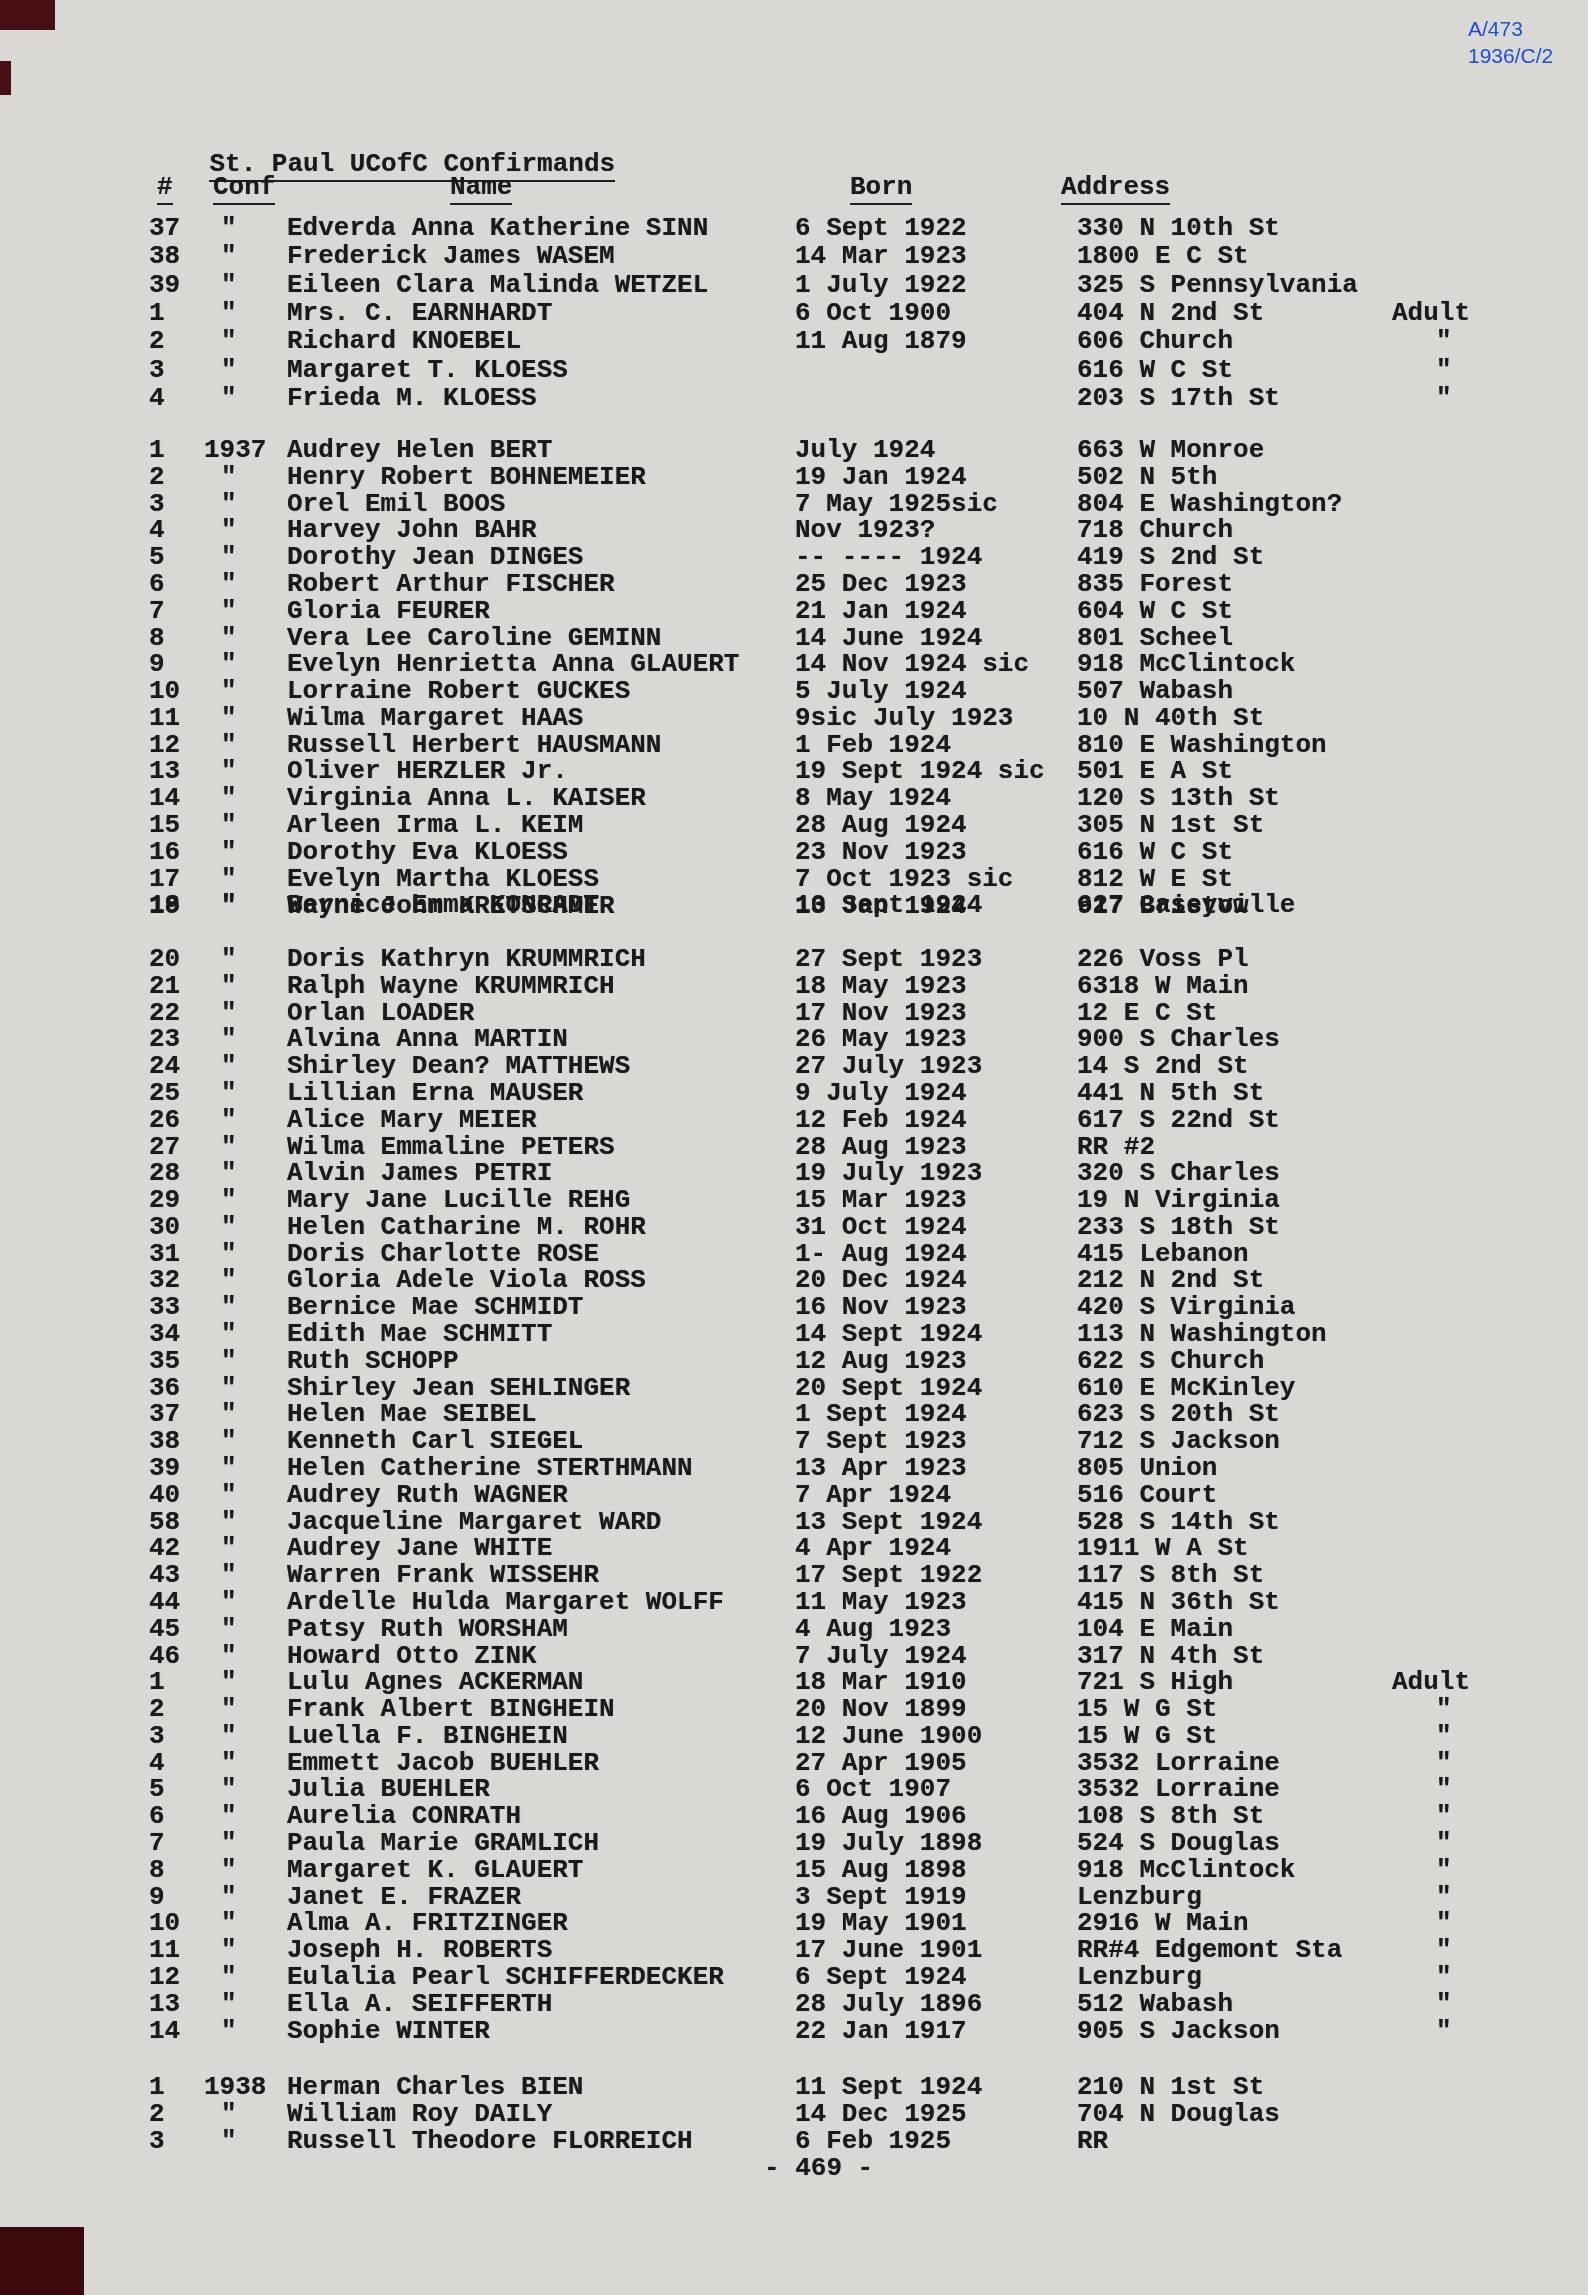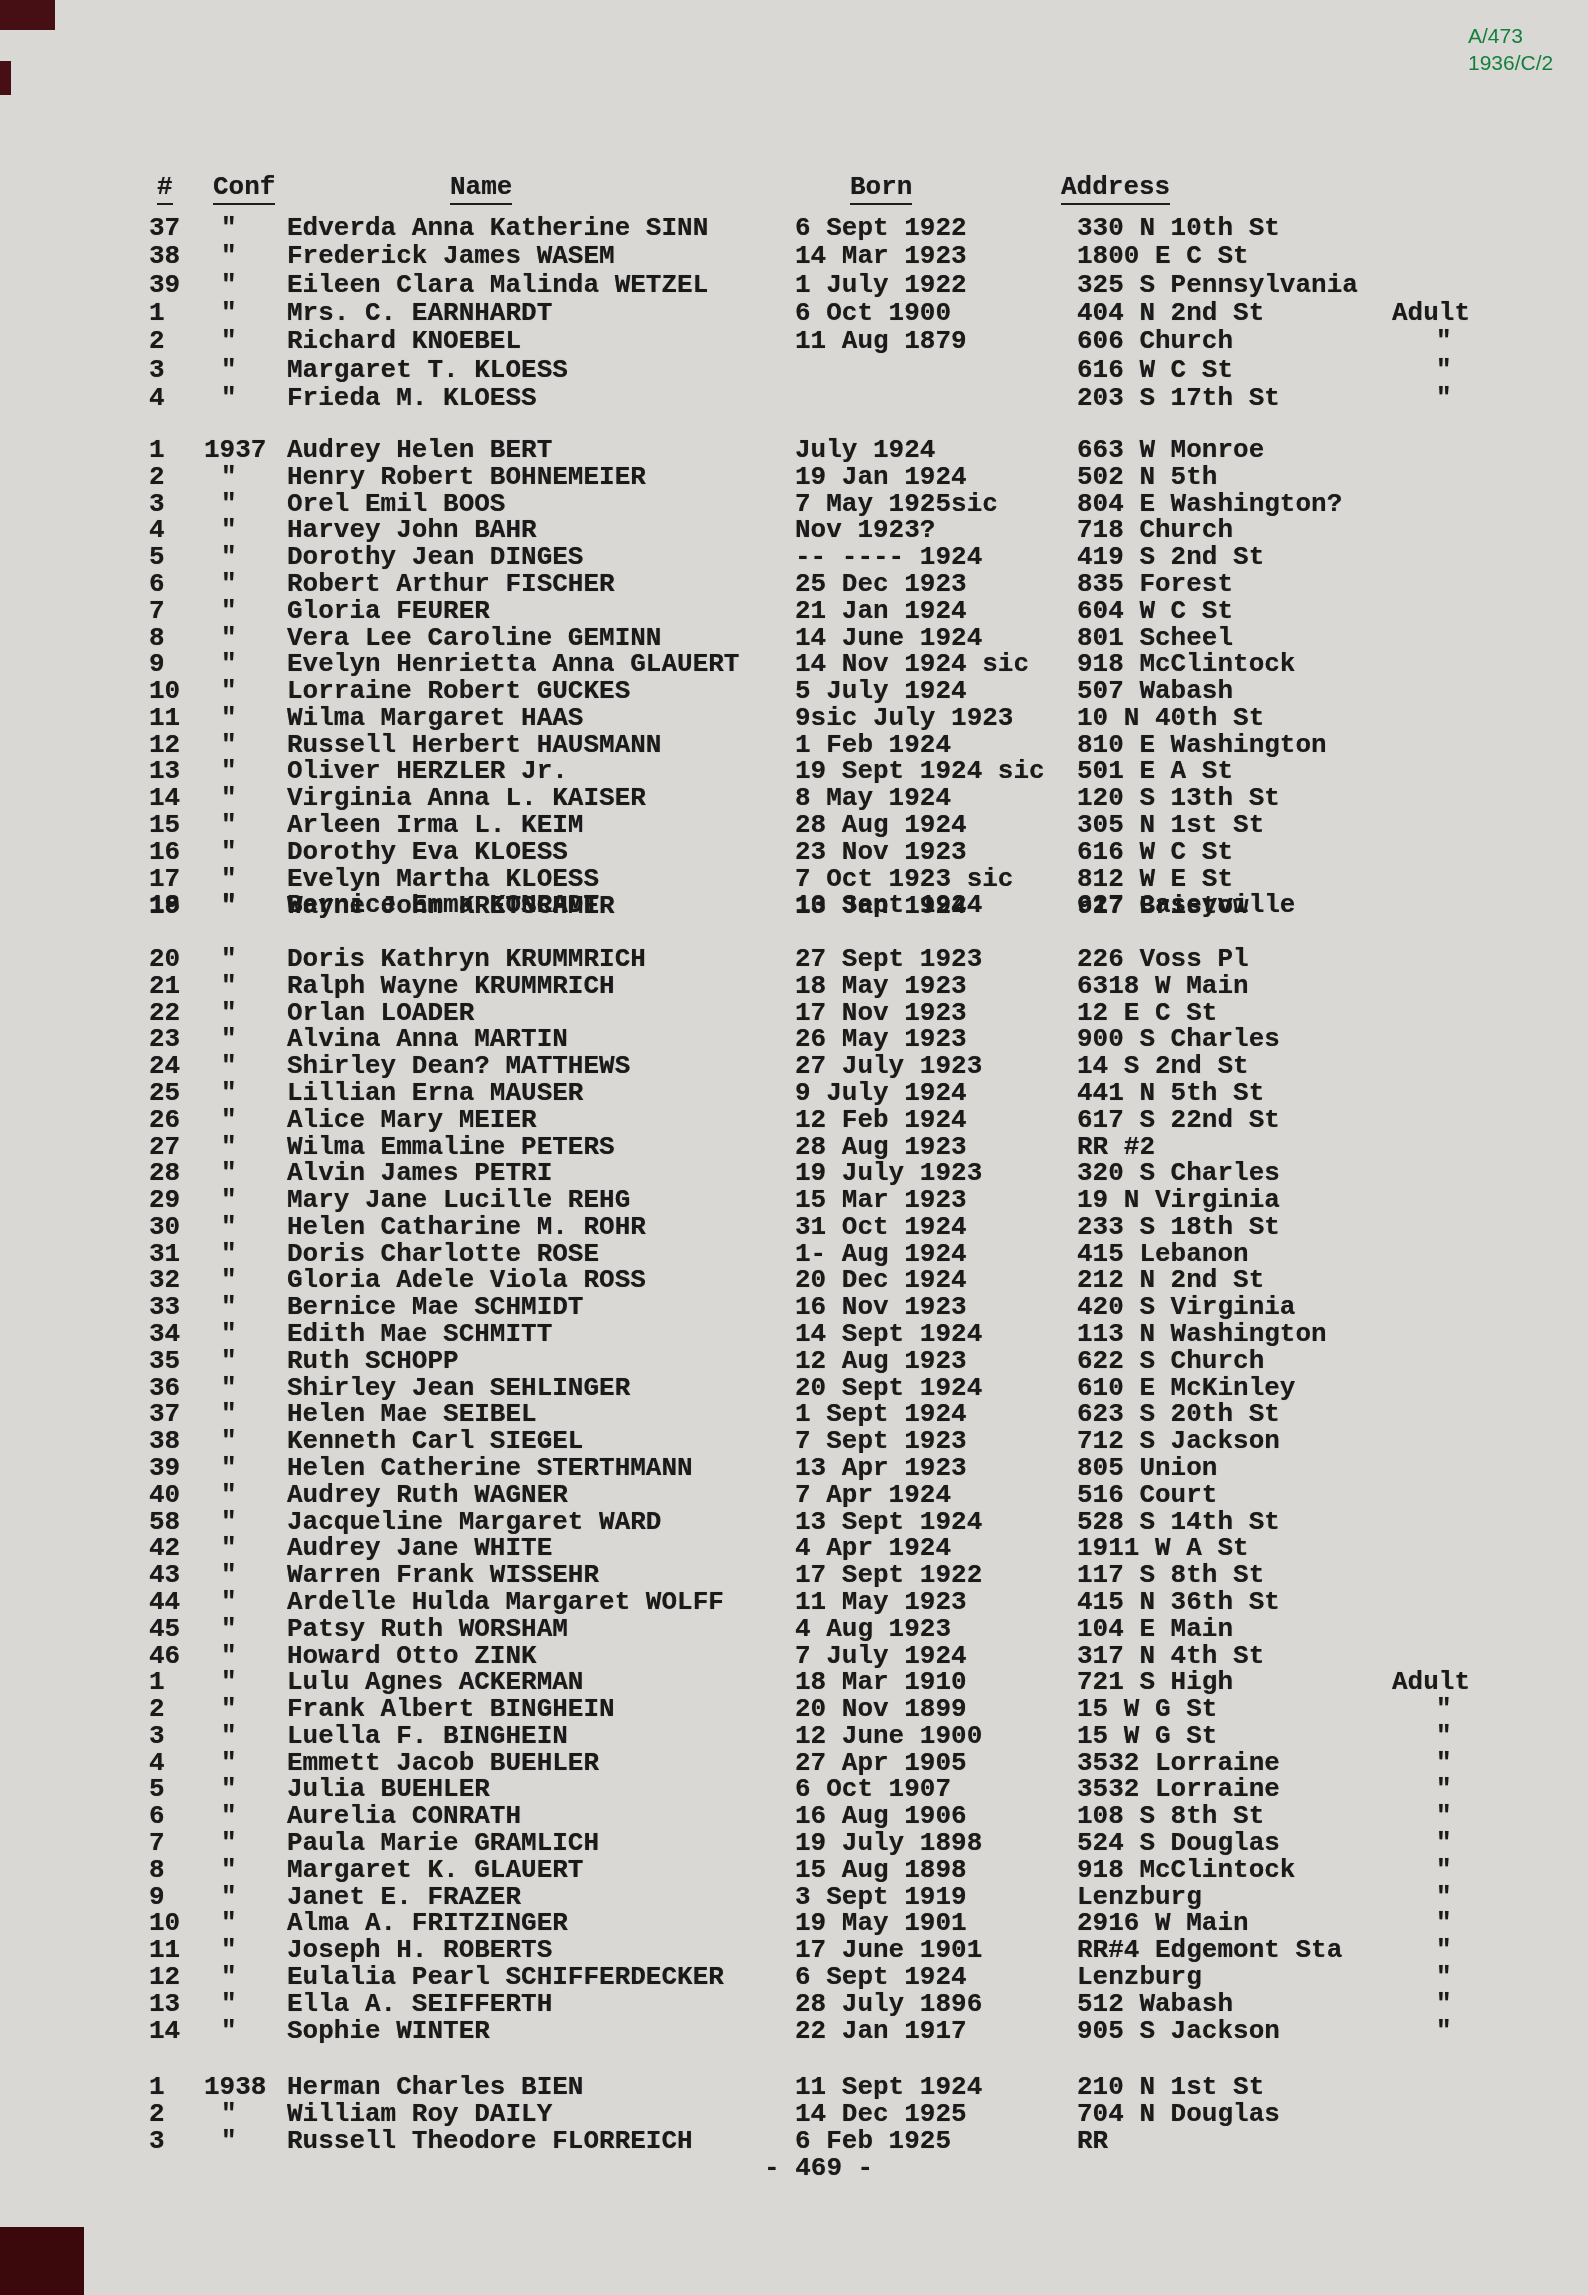--- a/index.html
+++ b/index.html
@@ -14,23 +14,23 @@
     color:#1a1a1a;
     text-shadow:0 0 0.7px rgba(25,25,25,0.55);
   }
   
   .mark{position:absolute;background:#450f13;}
   .mark-tl{left:0;top:0;width:55px;height:30px;}
   .mark-left{left:0;top:61px;width:11.3px;height:34px;}
   .mark-bl{left:0;top:2227px;width:84px;height:69px;background:#3b080c;}
 
   .corner-note{
-    position:absolute;left:1468px;top:22px;
+    position:absolute;left:1468px;top:15px;
     font-family:"Liberation Sans","DejaVu Sans",sans-serif;
-    font-weight:400;font-size:21px;line-height:27px;color:#15803d;
+    font-weight:400;font-size:21px;line-height:27px;color:#1d4ed8;
     text-shadow:none;
   }
   .title{
     position:absolute;left:147px;top:122px;
     font-size:26px;line-height:28px;white-space:pre;
   }
   .ul{border-bottom:2.8px solid #1e1e1e;padding-bottom:2.1px;display:inline-block;}
 
   .header-row{position:absolute;left:0;top:173px;width:100%;height:31px;font-size:26px;line-height:28px;}
   .header-row .h{position:absolute;top:0;}
@@ -64,20 +64,23 @@
 
   <div class="mark mark-tl"></div>
   <div class="mark mark-left"></div>
   <div class="mark mark-bl"></div>
 
   <div class="corner-note">
     <div>A/473</div>
     <div>1936/C/2</div>
   </div>
 
+  <div class="title">
+    <span class="ul">St. Paul UCofC Confirmands</span>
+  </div>
 
   <div class="header-row">
     <span class="h h-num"><span class="ul">#</span></span>
     <span class="h h-conf"><span class="ul">Conf</span></span>
     <span class="h h-name"><span class="ul">Name</span></span>
     <span class="h h-born"><span class="ul">Born</span></span>
     <span class="h h-addr"><span class="ul">Address</span></span>
   </div>
 
   <div class="block" style="top: 214px; height: 198px;">

